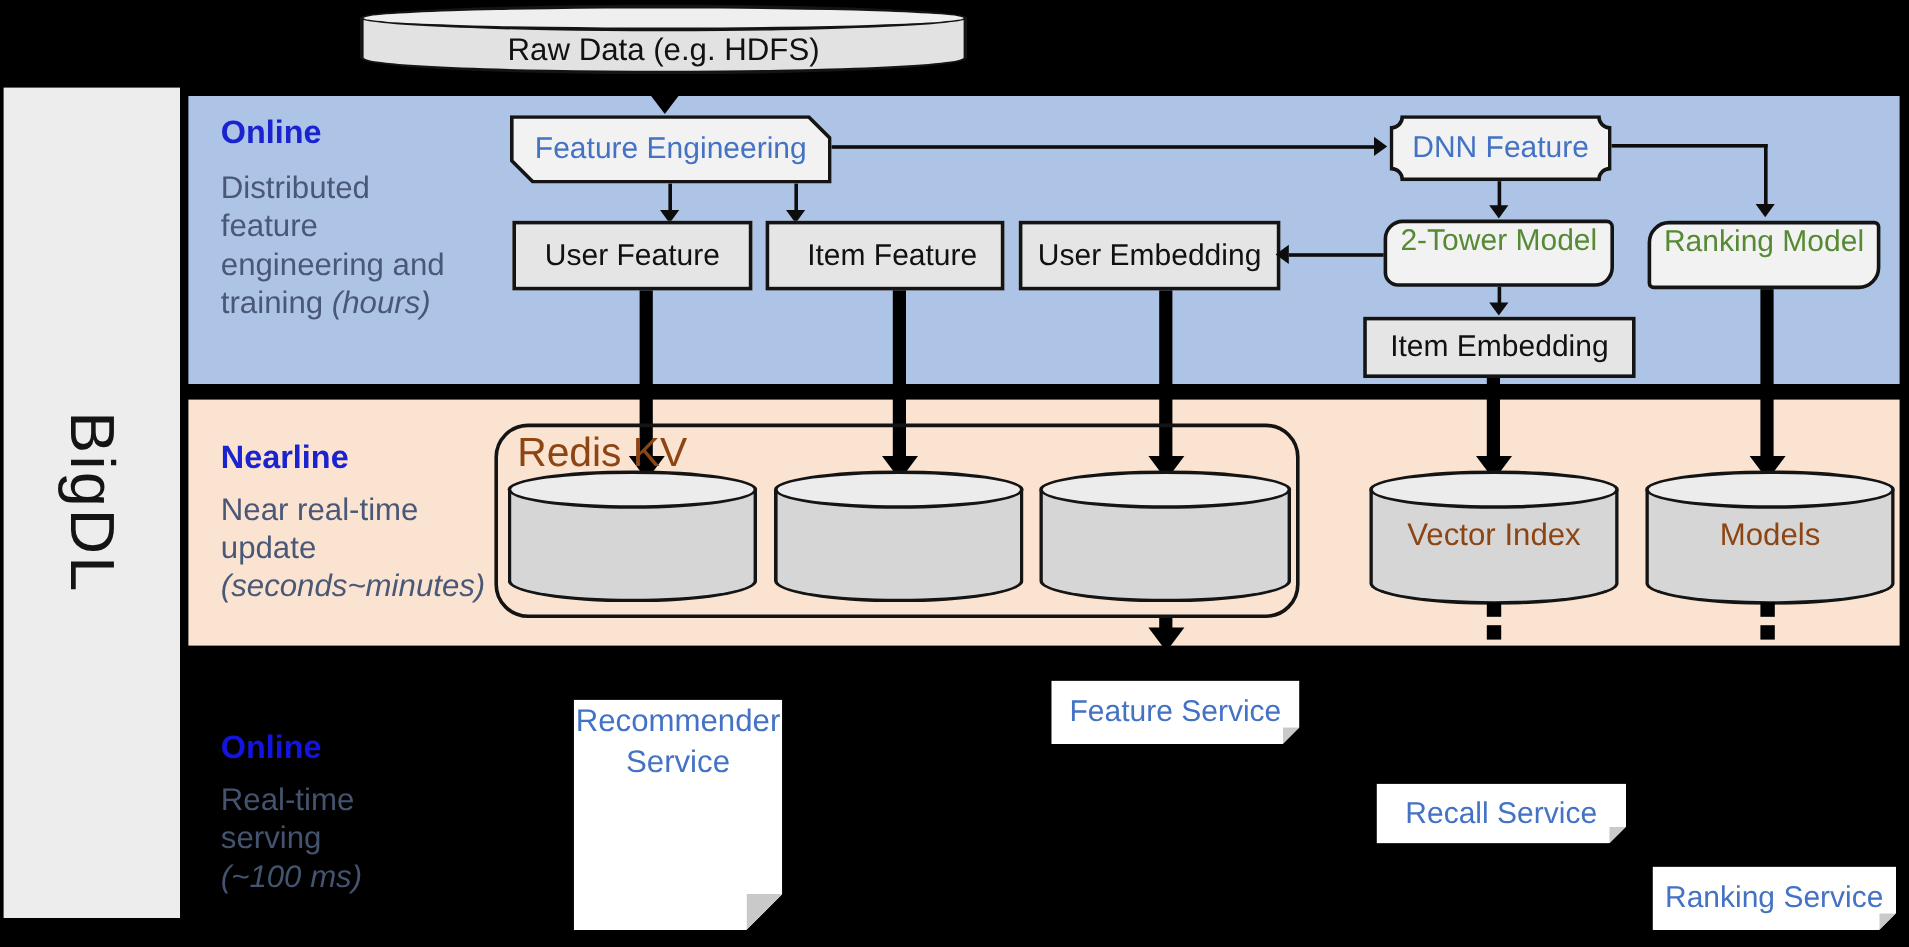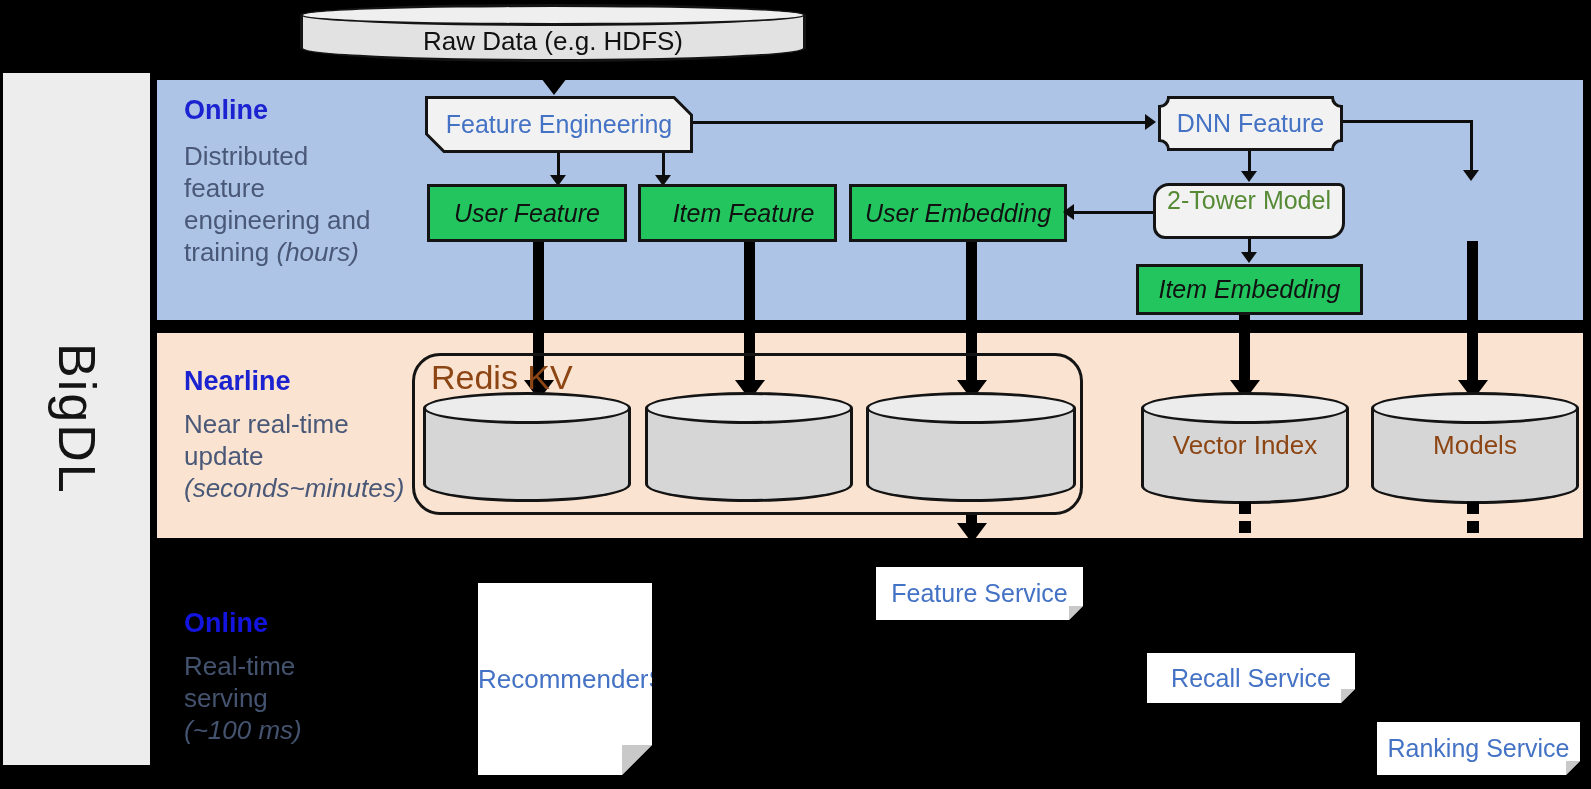--- a/index.html
+++ b/index.html
@@ -18,23 +18,23 @@
   .online-title { color:#1414e0; }
   .online-desc  { color:#44536f; }
 
   
   .bigdl-bar { left:3px; top:73px; width:147px; height:692px; background:#ededed;
                display:flex; align-items:center; justify-content:center; }
   .bigdl-text { writing-mode:vertical-rl; text-orientation:mixed;
                 font-size:52px; color:#141414; letter-spacing:2px; }
 
   
-  .gray-node { background:#22c55e; border:3px solid #141414; box-sizing:border-box;
+  .gray-node { background:#e5e5e5; border:3px solid #141414; box-sizing:border-box;
                display:flex; align-items:center; justify-content:center;
-               font-size:25px; color:#111;font-style:italic; }
+               font-size:25px; color:#111; }
   .light-node { background:#f2f2f2; border:3px solid #141414; box-sizing:border-box;
                 display:flex; justify-content:center; font-size:25px; }
   .green-text { color:#568a35; }
   .node-label { position:absolute; left:0; top:0; width:100%; height:100%;
                 display:flex; align-items:center; justify-content:center;
                 font-size:25px; color:#4472c4; }
 
   
   .cyl { position:absolute; }
   .cyl .top { position:absolute; left:0; right:0; top:0; height:32px; border-radius:50%;
@@ -70,21 +70,21 @@
 
   
   .note { position:absolute; background:#ffffff;
           clip-path:polygon(0 0,100% 0,100% calc(100% - 14px),calc(100% - 14px) 100%,0 100%);
           display:flex; align-items:center; justify-content:center;
           font-size:25px; color:#4472c4; }
   .note .fold { position:absolute; right:0; bottom:0; width:14px; height:14px;
                 background:#c9c9c9; clip-path:polygon(0 0,100% 0,0 100%); }
   .doc { position:absolute; background:#ffffff;
          clip-path:polygon(0 0,100% 0,100% calc(100% - 30px),calc(100% - 30px) 100%,0 100%);
-         display:flex; flex-direction:row; align-items:center; justify-content:flex-start;
+         display:flex; flex-direction:column; align-items:center; justify-content:flex-start;
          font-size:26px; line-height:34px; color:#4472c4; text-align:center; }
   .doc .fold { position:absolute; right:0; bottom:0; width:30px; height:30px;
                background:#c9c9c9; clip-path:polygon(0 0,100% 0,0 100%); }
 </style>
 </head>
 <body>
 
 <div class="stage">
 
   <div class="abs bigdl-bar">
@@ -158,20 +158,23 @@
     </div>
   <div class="abs gray-node" style="left:638px;top:184px;width:199px;height:58px;padding-left:12px;">
       <span>Item Feature</span>
     </div>
   <div class="abs gray-node" style="left:849px;top:184px;width:218px;height:58px;">
       <span>User Embedding</span>
     </div>
 
   <div class="abs light-node green-text" style="left:1153px;top:183px;width:192px;height:56px;border-radius:16px 6px 16px 12px;">
       <span>2-Tower Model</span>
+    </div>
+  <div class="abs light-node green-text" style="left:1373px;top:184px;width:194px;height:57px;border-radius:18px 5px 18px 5px;">
+      <span>Ranking Model</span>
     </div>
 
   <div class="hline" style="left:1074px;top:211px;width:79px;"></div>
   <div class="head-left-sm" style="left:1063px;top:204px;"></div>
 
   <div class="vline" style="left:1248px;top:239px;height:15px;"></div>
   <div class="head-down-sm" style="left:1241px;top:252px;"></div>
 
   <div class="abs gray-node" style="left:1136px;top:264px;width:227px;height:51px;">
       <span>Item Embedding</span>

